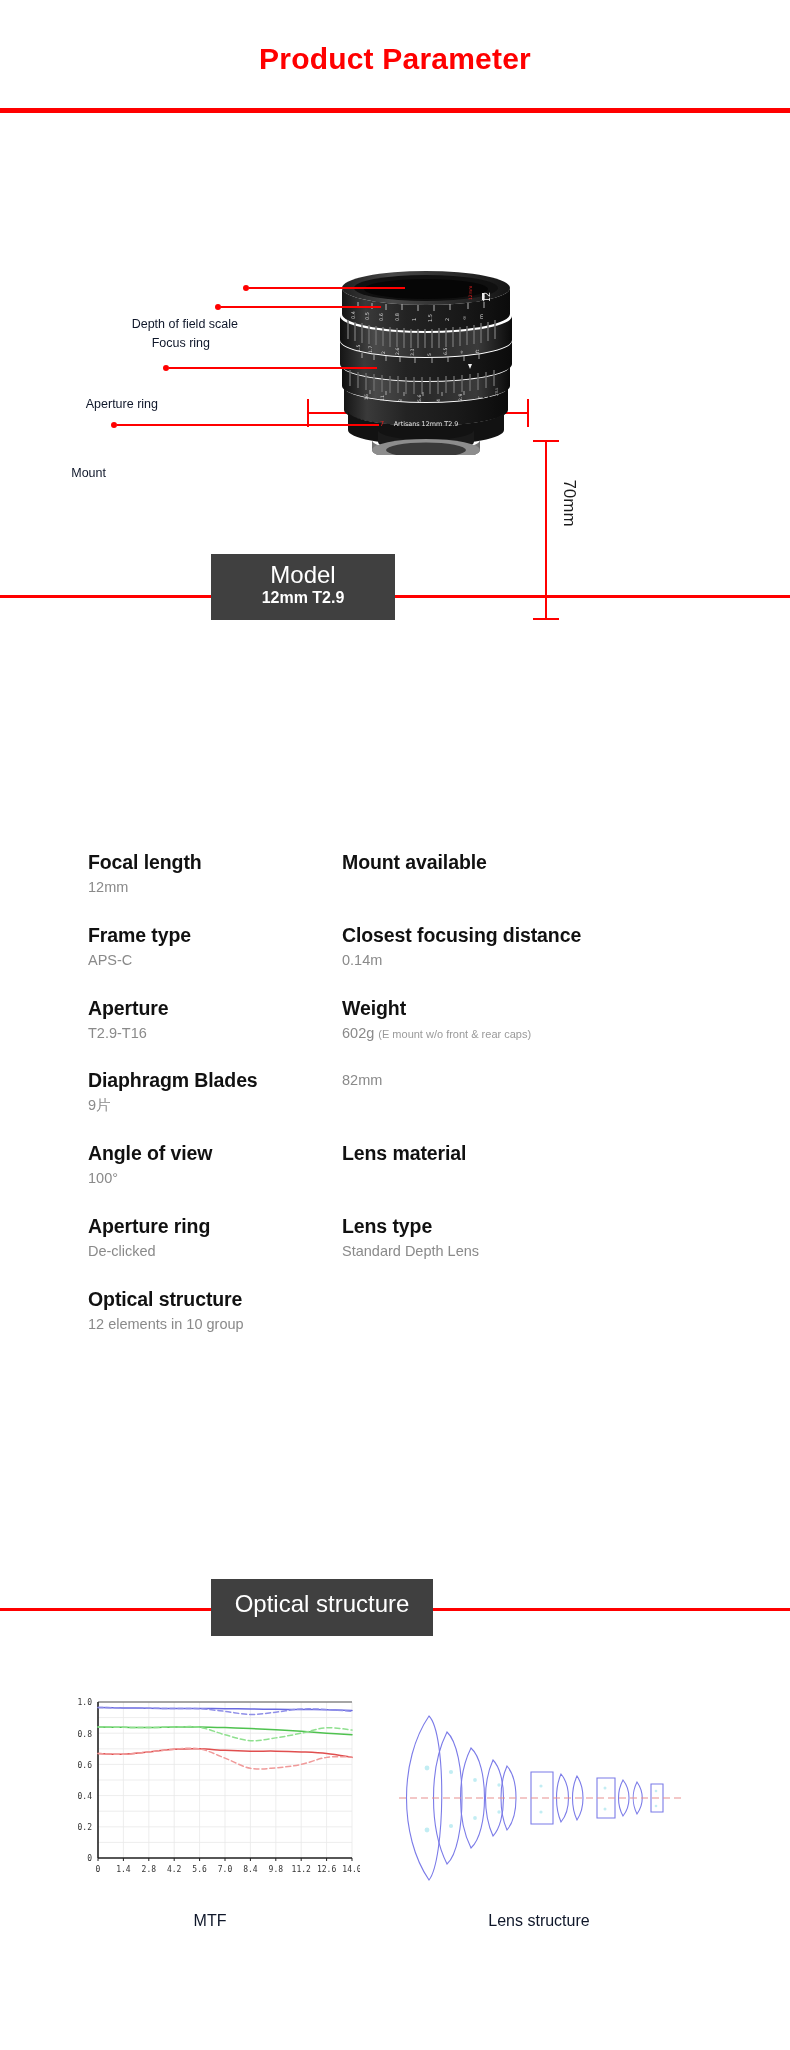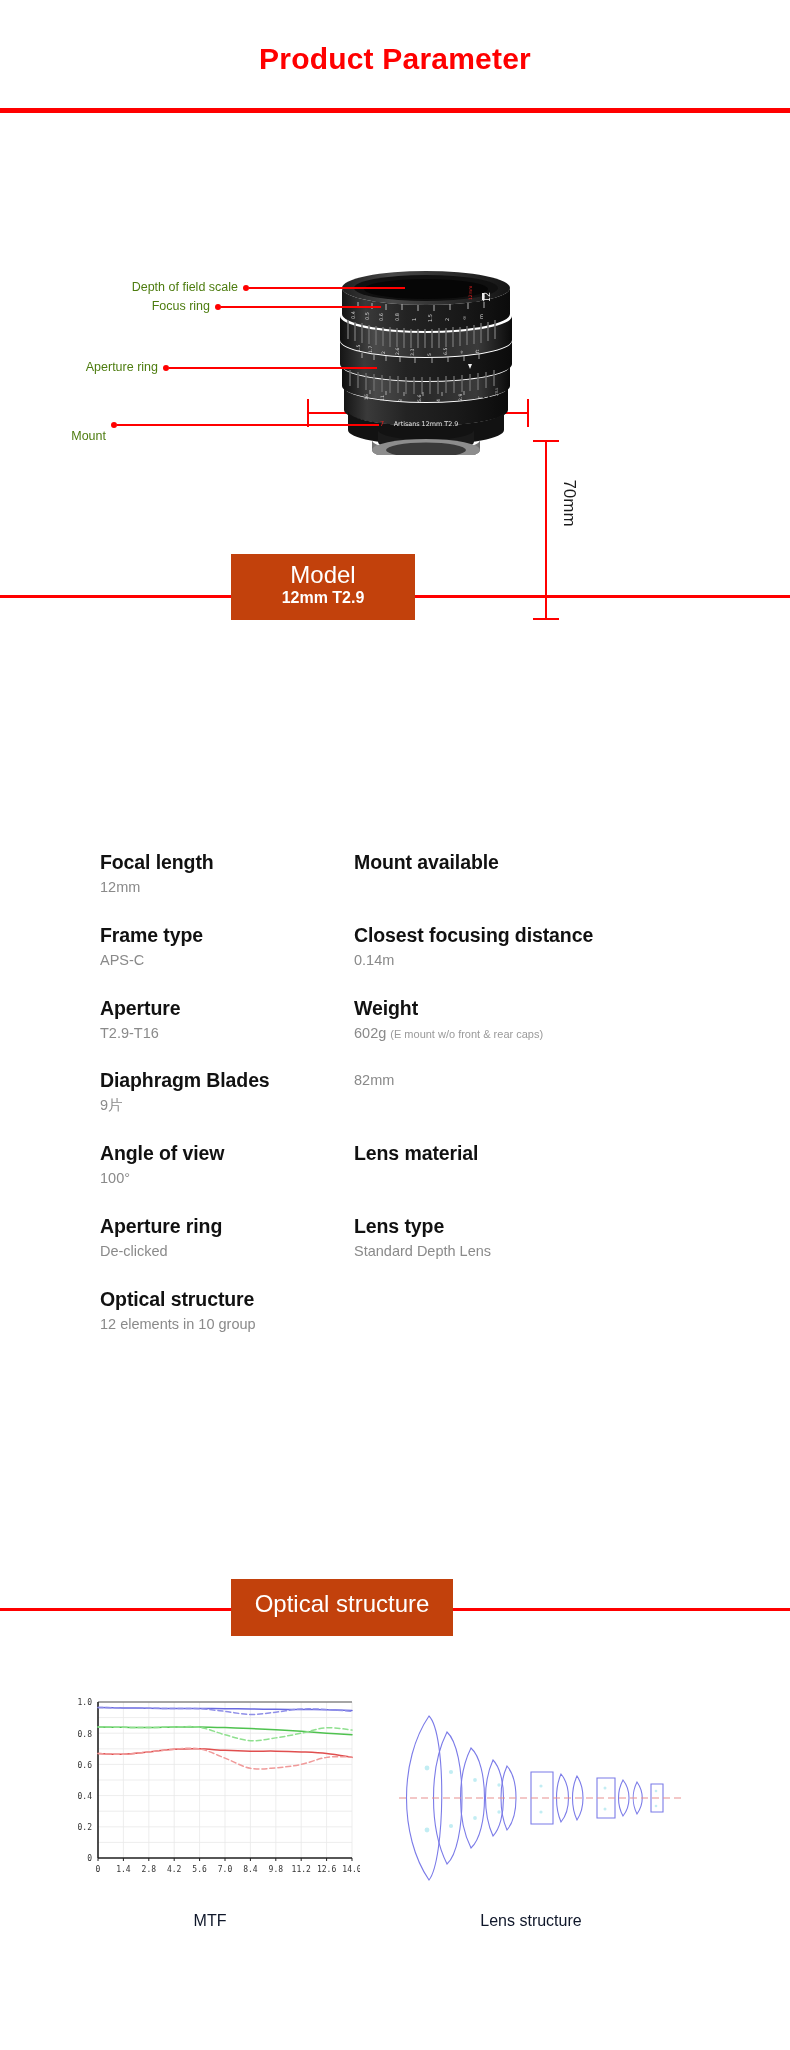--- a/index.html
+++ b/index.html
@@ -112,23 +112,24 @@
     font-size: 17px;
     color: #1a1a1a;
     transform: rotate(90deg);
     transform-origin: center center;
   }
 
   
   .callout-label {
     position: absolute;
     font-size: 12.5px;
-    color: #4d7c0f;
+    color: #0f172a;
     white-space: nowrap;
     text-align: right;
+    margin-top: 37px;
   }
   .callout-dot {
     position: absolute;
     width: 6px;
     height: 6px;
     border-radius: 50%;
     background: #ff0000;
   }
   .callout-line {
     position: absolute;
@@ -144,43 +145,41 @@
   }
   .banner-rule {
     position: absolute;
     left: 0;
     width: 790px;
     height: 3px;
     background: #ff0000;
   }
   .banner-box {
     position: absolute;
-    background: #c2410c;
+    background: #404040;
     color: #ffffff;
     text-align: center;
     box-sizing: border-box;
-    margin-left: 20px;
   }
   .banner-box .line1 {
     font-size: 24px;
     line-height: 1.12;
   }
   .banner-box .line2 {
     font-size: 16px;
     font-weight: bold;
     line-height: 1.12;
   }
 
   
   .spec-grid {
     position: absolute;
     top: 850px;
     left: 88px;
     width: 640px;
-    margin-left: 12px;
   }
   .spec-row {
     display: flex;
     width: 100%;
   }
   .spec-cell {
     box-sizing: border-box;
   }
   .spec-cell.col-left  { width: 254px; }
   .spec-cell.col-right { width: 386px; }
@@ -228,21 +227,21 @@
     width: 310px;
     height: 215px;
   }
   .chart-caption {
     position: absolute;
     font-size: 16px;
     color: #0f172a;
     text-align: center;
   }
   .cap-mtf  { left: 120px;  top: 222px; width: 180px; }
-  .cap-lens { left: 376px; top: 222px; width: 310px; }
+  .cap-lens { left: 384px; top: 222px; width: 310px; }
 </style>
 </head>
 <body>
 
 <div class="header-title">Product Parameter</div>
 <div class="header-rule"></div>
 
 <div class="photo-stage">
 
   <div class="dim-h-label">89mm</div>

